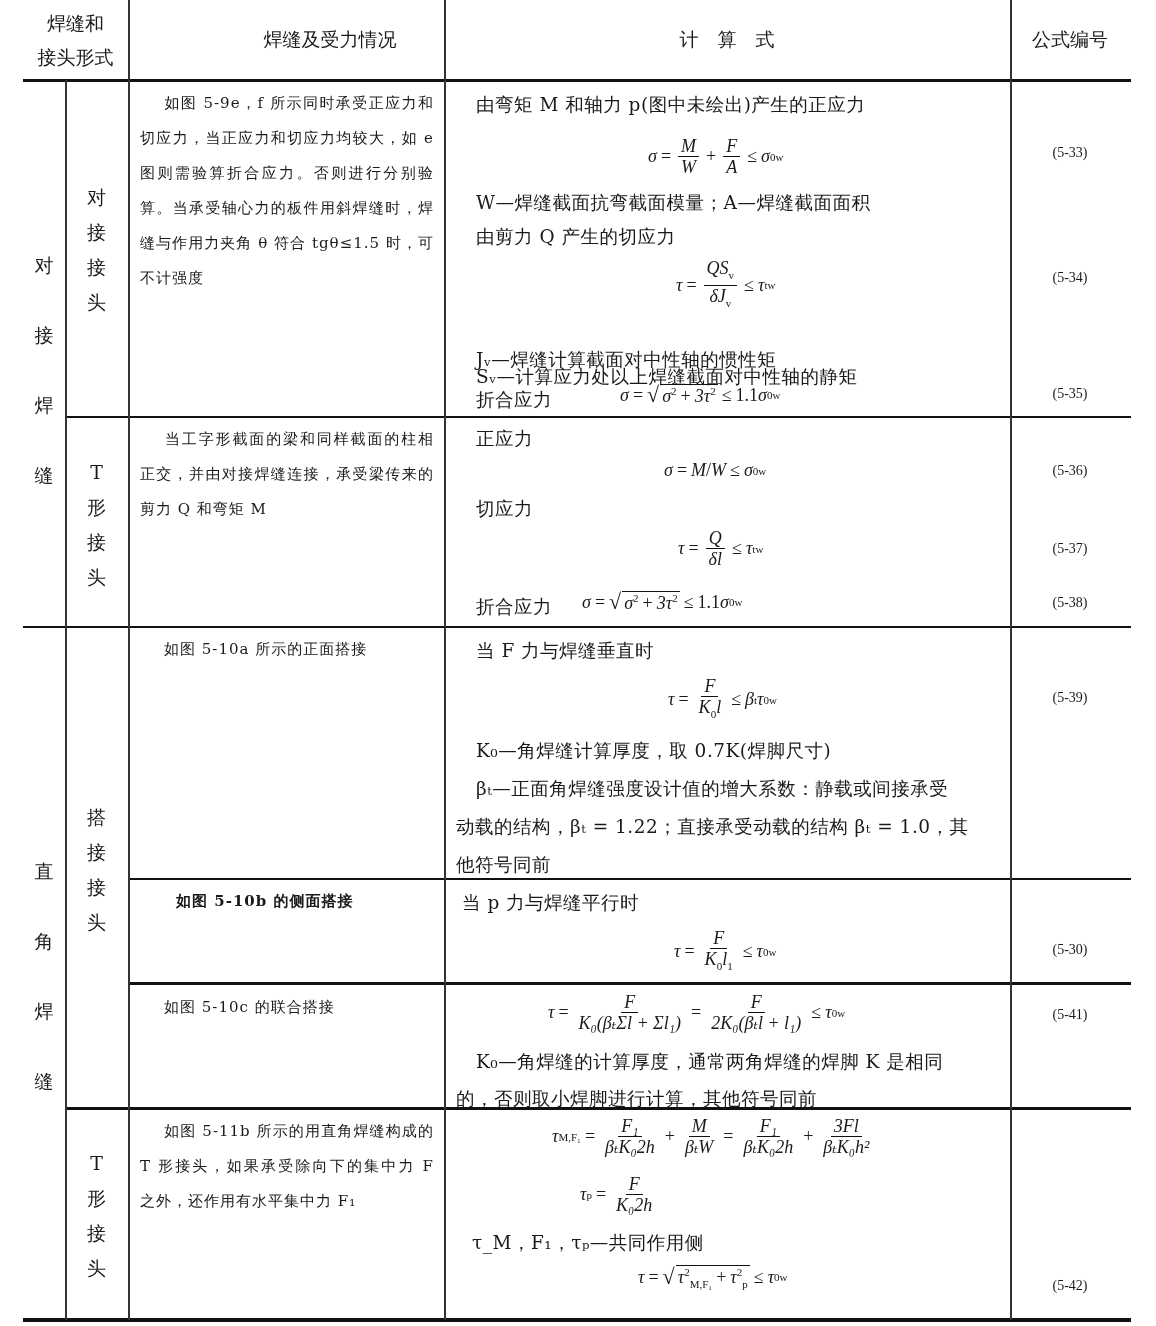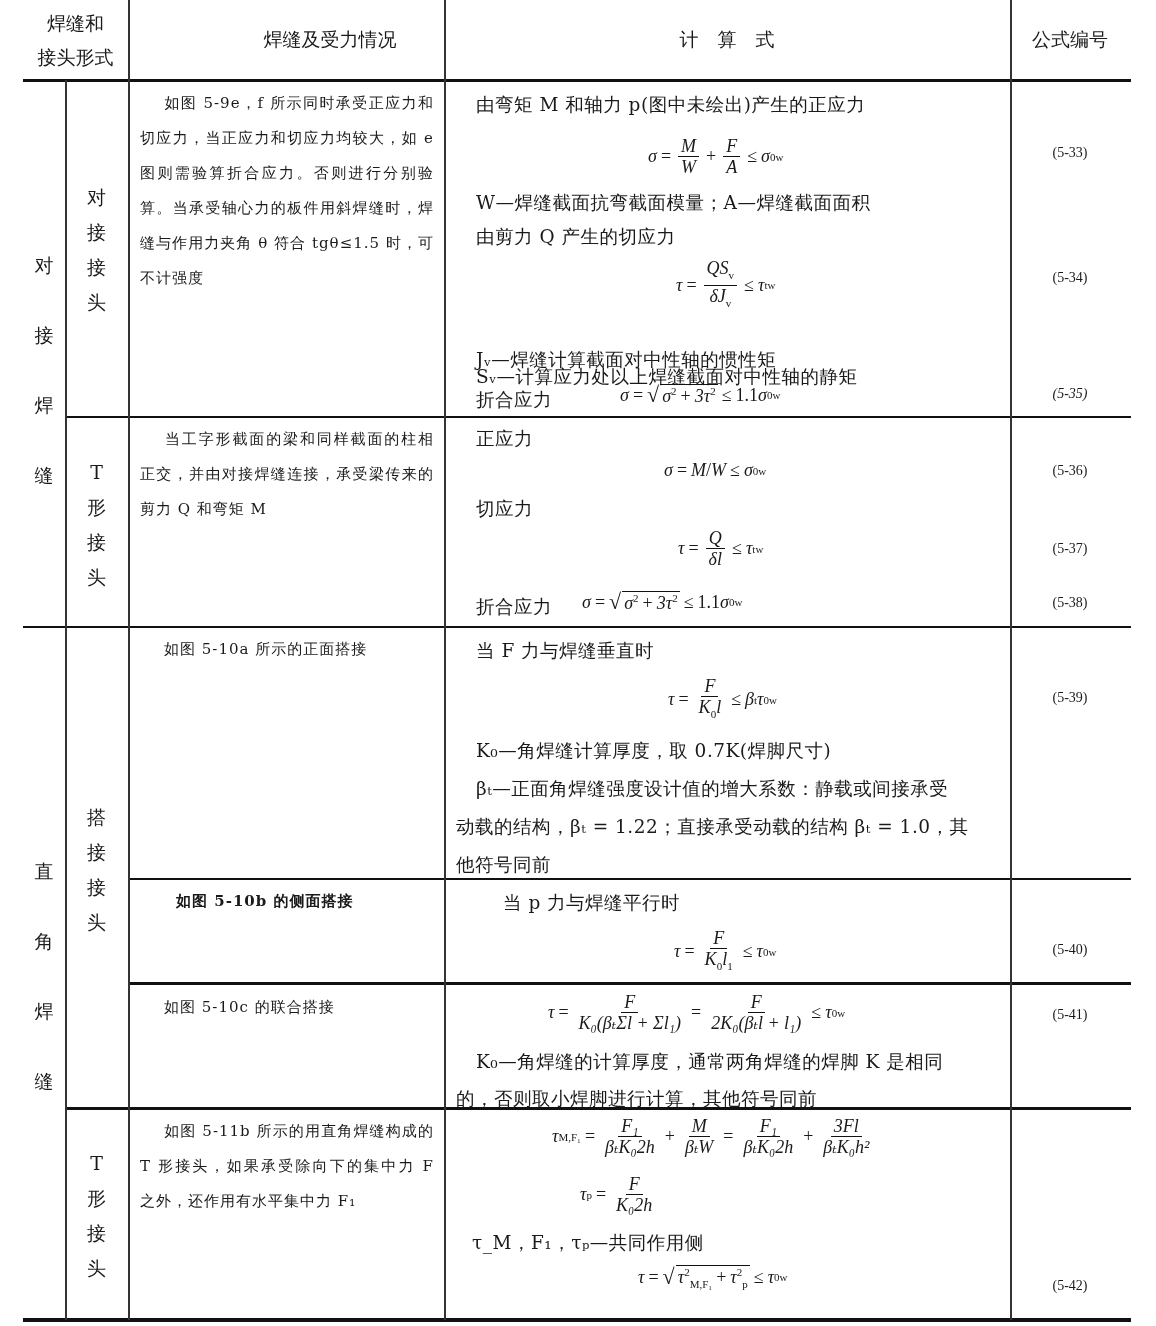--- a/index.html
+++ b/index.html
@@ -108,21 +108,21 @@
   <span class="sqrt">
       <span class="rad">√</span>
       <span class="under"><span>σ</span><sup>2</sup><span class="op">+</span><span>3τ</span><sup>2</sup></span>
     </span>
   <span class="op">≤</span>
   <span style="font-style:normal">1.1</span>
     <span>σ</span>
     <sub>0</sub>
     <sup>w</sup>
 </div>
-<div class="eqno" style="top:386px;font-style:italic;">(5-35)</div>
+<div class="eqno" style="top:386px;">(5-35)</div>
 
 <div class="vert" style="left:65px; top:455px; width:63px; line-height:35px;">
   <span>T</span>
   <span>形</span>
   <span>接</span>
   <span>头</span>
 </div>
 <div class="desc" style="left:140px; top:422px; width:294px;">
   <span class="indent"></span><span>当工字形截面的梁和同样截面的柱相正交，并由对接焊缝连接，承受梁传来的剪力 Q 和弯矩 M</span>
 </div>
@@ -203,34 +203,34 @@
 </div>
 <div class="eqno" style="top:690px;">(5-39)</div>
 <div class="txt" style="left:476px; top:738px;">K₀—角焊缝计算厚度，取 0.7K(焊脚尺寸)</div>
 <div class="txt" style="left:476px; top:776px;">βₜ—正面角焊缝强度设计值的增大系数：静载或间接承受</div>
 <div class="txt" style="left:456px; top:814px;">动载的结构，βₜ = 1.22；直接承受动载的结构 βₜ = 1.0，其</div>
 <div class="txt" style="left:456px; top:852px;">他符号同前</div>
 
 <div class="desc" style="left:152px; top:884px; width:294px;font-weight:bold;">
   <span class="indent"></span><span>如图 5-10b 的侧面搭接</span>
 </div>
-<div class="txt" style="left:503px; top:890px;">当 p 力与焊缝平行时</div>
+<div class="txt" style="left:462px; top:890px;">当 p 力与焊缝平行时</div>
 <div class="math" style="left:674px; top:928px;">
   <span>τ</span>
   <span class="op">=</span>
   <span class="frac">
       <span class="num">F</span>
       <span class="den"><span>K</span><sub>0</sub><span>l</span><sub>1</sub></span>
     </span>
   <span class="op">≤</span>
   <span>τ</span>
     <sub>0</sub>
     <sup>w</sup>
 </div>
-<div class="eqno" style="top:942px;">(5-40)</div>
+<div class="eqno" style="top:942px;">(5-30)</div>
 
 <div class="desc" style="left:140px; top:990px; width:294px;">
   <span class="indent"></span><span>如图 5-10c 的联合搭接</span>
 </div>
 <div class="math" style="left:548px; top:992px;">
   <span>τ</span>
   <span class="op">=</span>
   <span class="frac">
       <span class="num">F</span>
       <span class="den">K₀(βₜΣl + Σl₁)</span>

